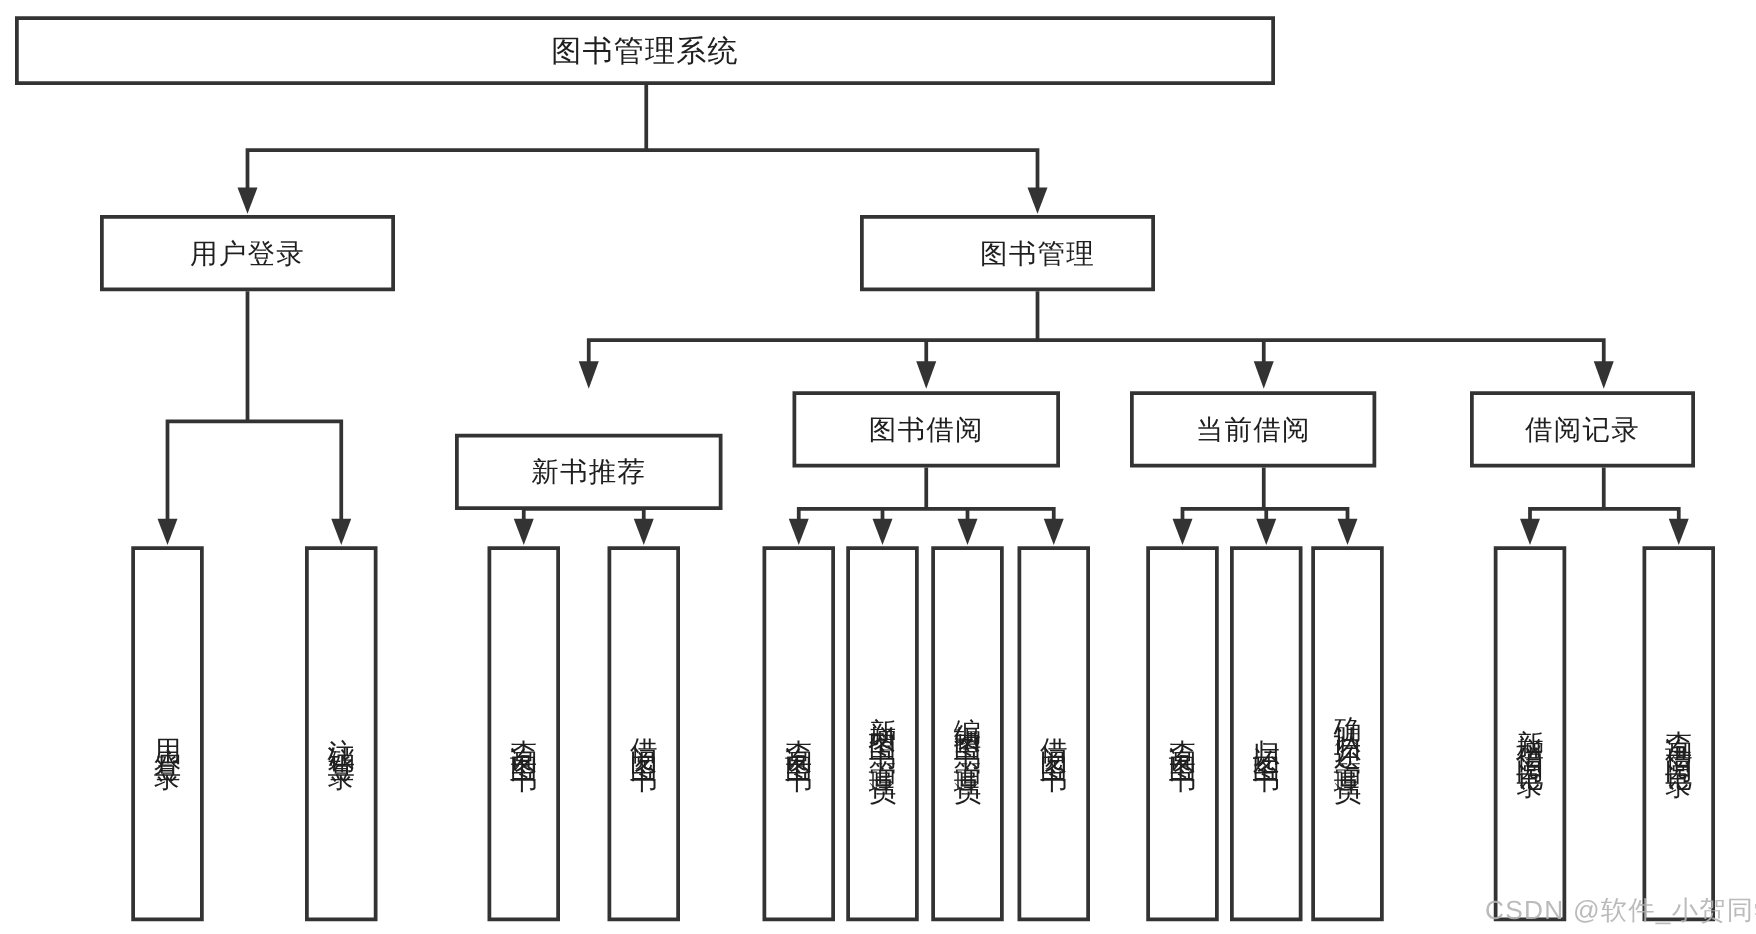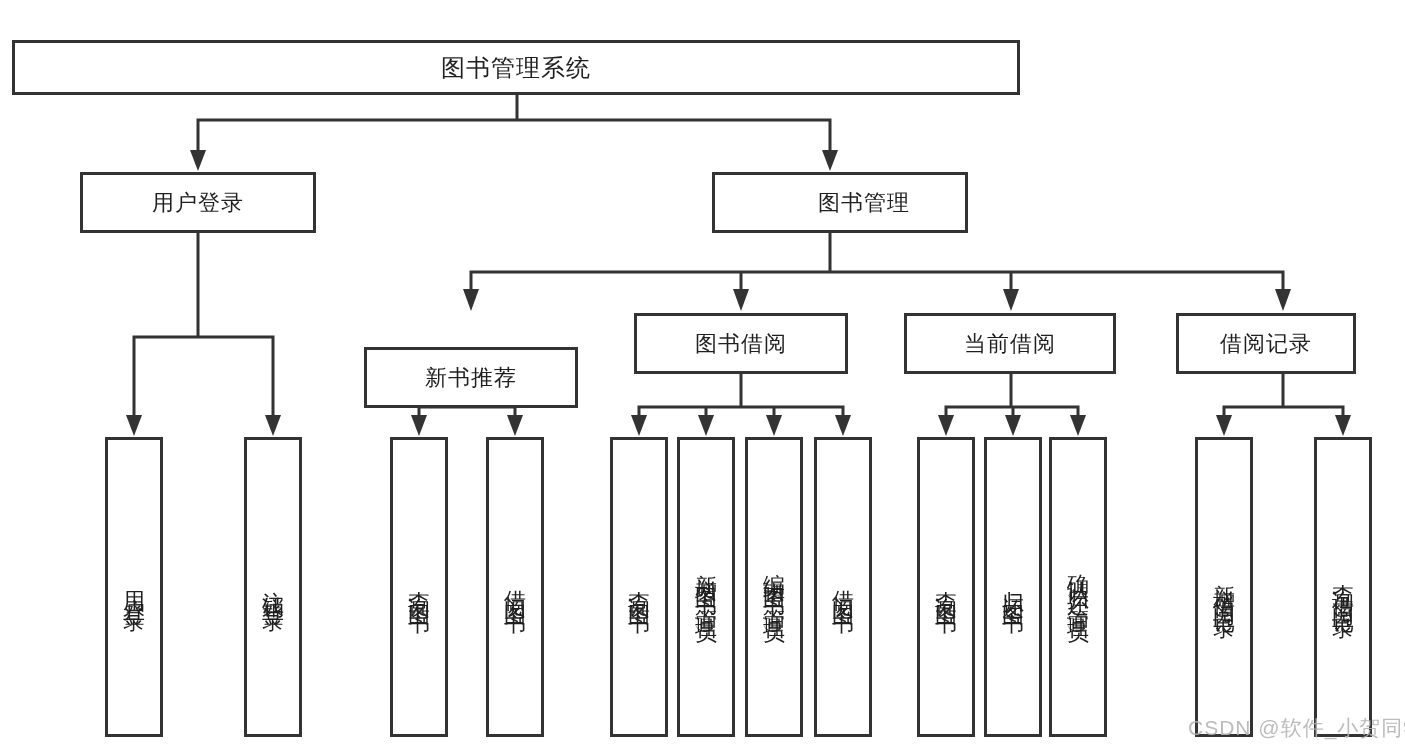--- a/index.html
+++ b/index.html
@@ -97,38 +97,38 @@
       <polygon fill="#333333" stroke="none" points="1070,415 1086,415 1078,436"></polygon>
     </g>
 
     <g>
       <path d="M1283,373 L1283,407 M1224,407 L1343,407 M1224,407 L1224,417 M1343,407 L1343,417"></path>
       <polygon fill="#333333" stroke="none" points="1216,415 1232,415 1224,436"></polygon>
       <polygon fill="#333333" stroke="none" points="1335,415 1351,415 1343,436"></polygon>
     </g>
   </svg>
 
-  <div class="node node--root" style="left:12px;top:13px;width:1008px;height:55px;margin-top:27px;">
+  <div class="node node--root" style="left:12px;top:13px;width:1008px;height:55px;">
     <span>图书管理系统</span>
   </div>
 
   <div class="node" style="left:80px;top:172px;width:236px;height:61px;">
     <span>用户登录</span>
   </div>
-  <div class="node" style="left:712px;top:172px;width:256px;height:61px;padding-left:48px;">
+  <div class="node" style="left:688px;top:172px;width:236px;height:61px;padding-left:48px;">
     <span>图书管理</span>
   </div>
 
   <div class="node" style="left:364px;top:313px;width:214px;height:61px;margin-top:34px;">
     <span>新书推荐</span>
   </div>
   <div class="node" style="left:634px;top:313px;width:214px;height:61px;">
     <span>图书借阅</span>
   </div>
-  <div class="node" style="left:904px;top:313px;width:212px;height:61px;">
+  <div class="node" style="left:904px;top:313px;width:197px;height:61px;">
     <span>当前借阅</span>
   </div>
   <div class="node" style="left:1176px;top:313px;width:180px;height:61px;">
     <span>借阅记录</span>
   </div>
 
   <div class="node" style="left:105px;top:437px;width:58px;height:300px;">
     <span class="v-text">用户登录</span>
   </div>
   <div class="node" style="left:244px;top:437px;width:58px;height:300px;">

